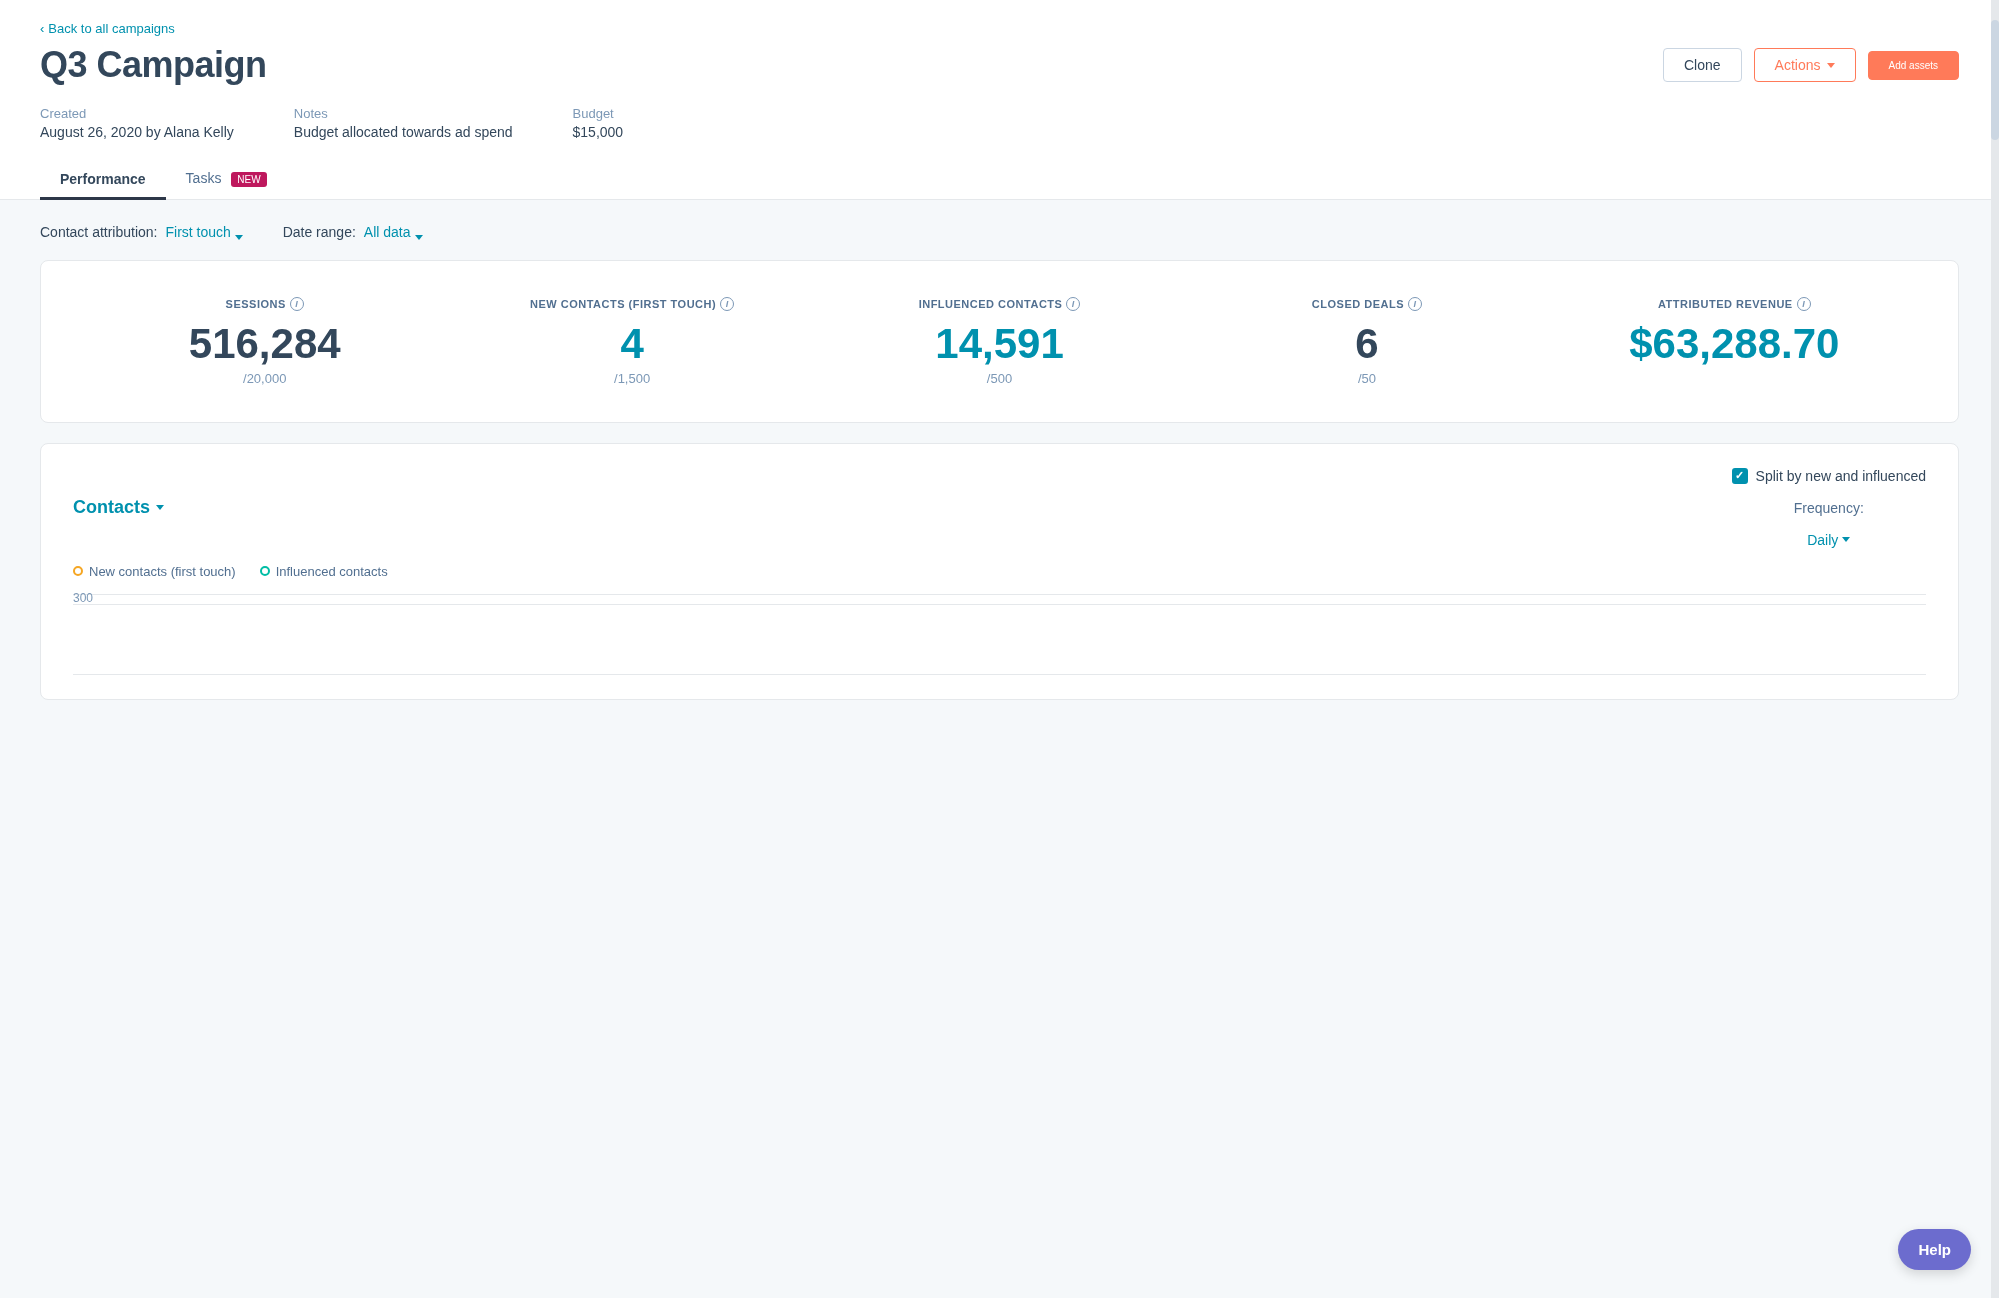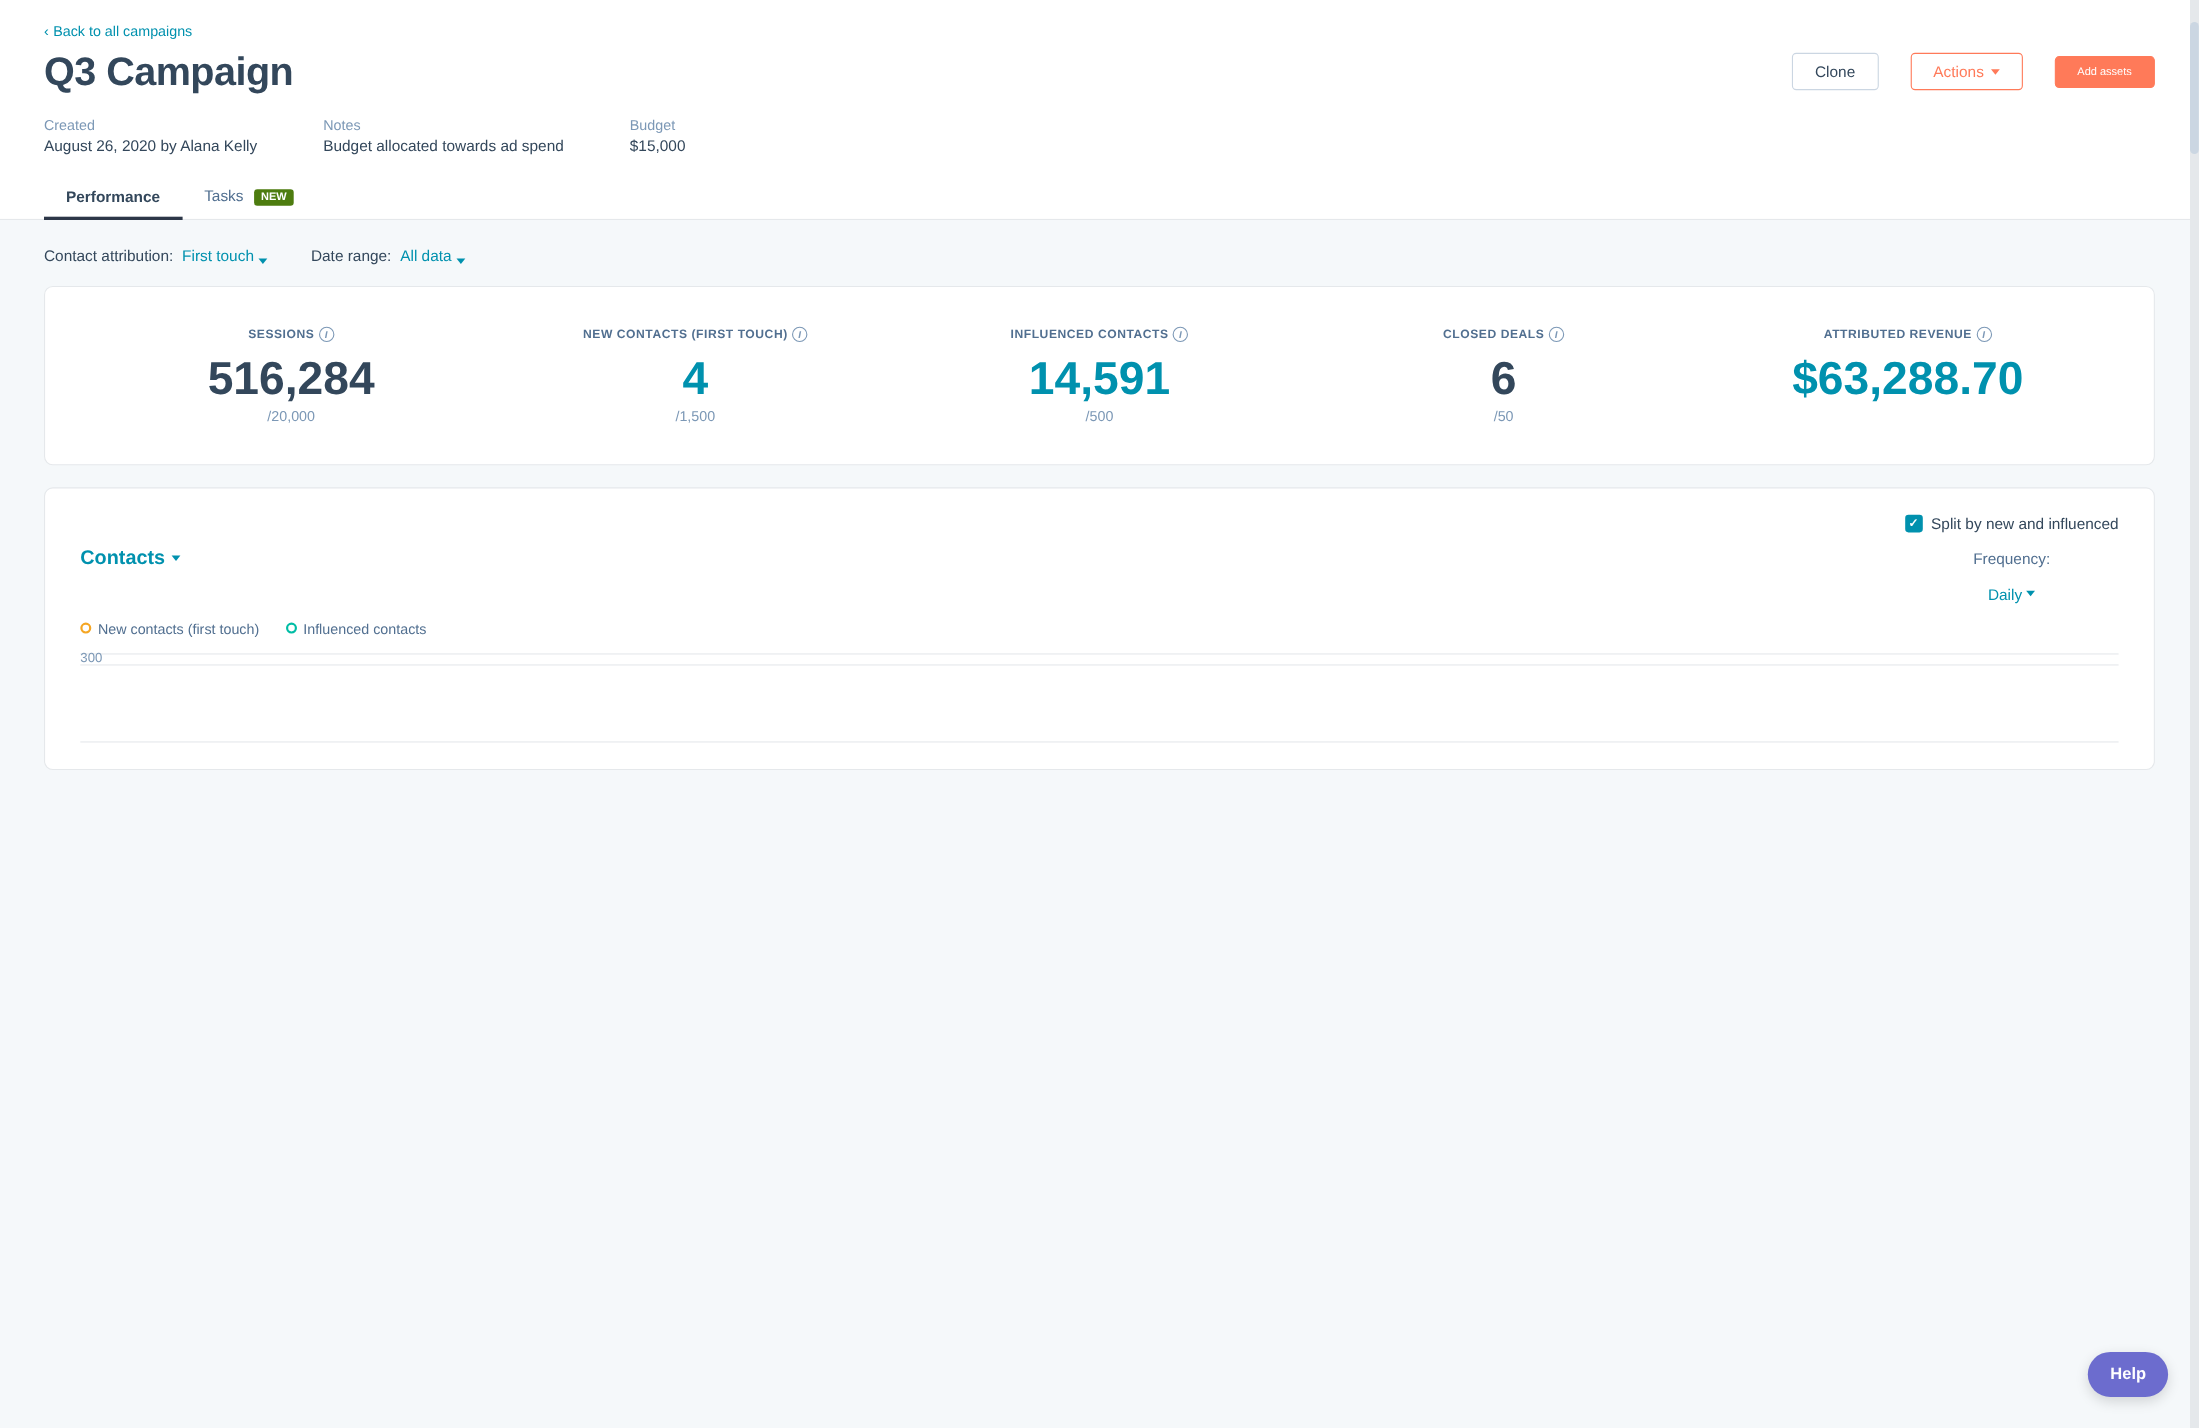--- a/index.html
+++ b/index.html
@@ -31,21 +31,21 @@
 
     .campaign-title {
       font-size: 36px;
       font-weight: 600;
       color: #33475b;
       letter-spacing: -0.5px;
     }
 
     .header-actions {
       display: flex;
-      gap: 29px;
+      gap: 12px;
       align-items: center;
       margin-left: 12px;
     }
 
     .btn-clone {
       background: #fff;
       border: 1px solid #cbd6e2;
       color: #33475b;
       padding: 8px 20px;
       border-radius: 4px;
@@ -112,24 +112,24 @@
       margin-bottom: -1px;
     }
     .tab.active {
       border-bottom: 3px solid #2d3748;
       color: #33475b;
       font-weight: 700;
     }
 
     .tab-badge {
       display: inline-block;
-      background: #4d7c0f;
+      background: #be185d;
       color: #fff;
       font-size: 10px;
-      font-weight: 700;
+      font-weight: 400;
       padding: 2px 6px;
       border-radius: 3px;
       margin-left: 6px;
       vertical-align: middle;
     }
 
     .content-area {
       padding: 24px 40px;
     }
 

